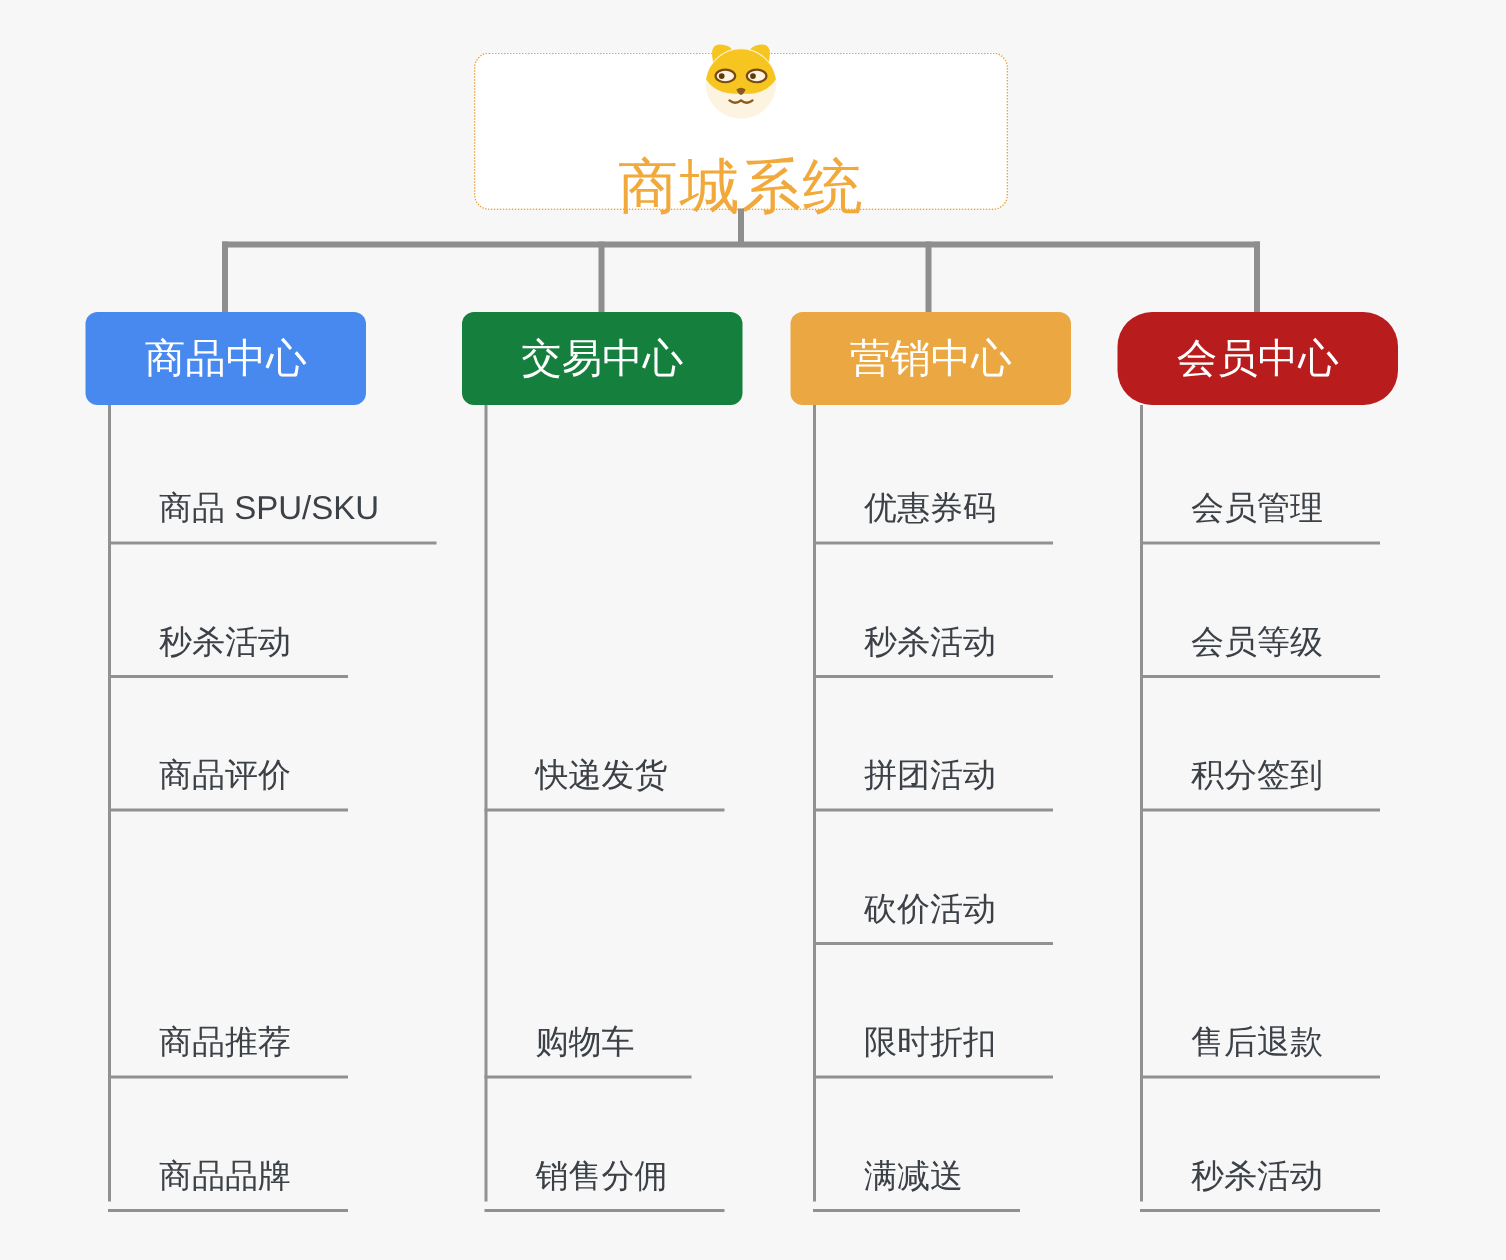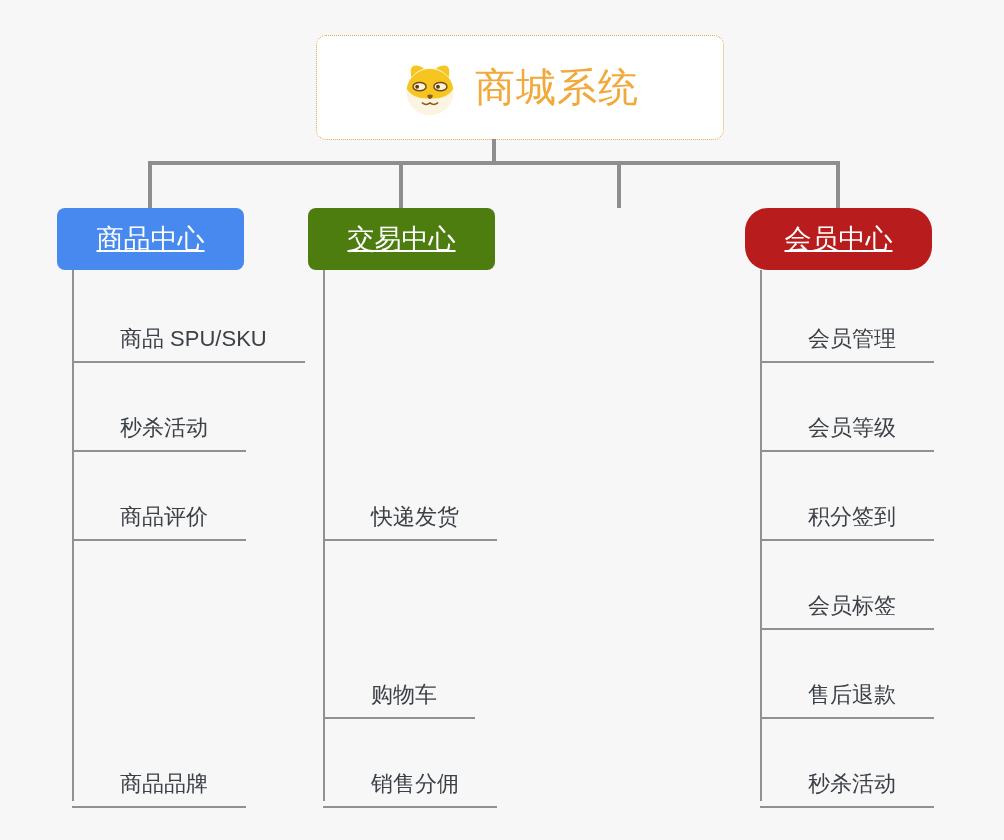--- a/index.html
+++ b/index.html
@@ -10,27 +10,28 @@
   .canvas{
     position:relative;
     width:1004px;height:840px;
     background:#f7f7f7;
     overflow:hidden;
     margin:0 auto;
   }
   
   .root-node{
     position:absolute;left:316px;top:35px;
-    width:408px;height:105px;
+    width:356px;height:105px;
     background:#ffffff;
     border:1px dotted #e8a33d;
     border-radius:10px;
     box-sizing:border-box;
     display:flex;align-items:center;justify-content:center;
     gap:16px;
+    flex-direction:column;
   }
   .root-label{
     font-size:40px;
     color:#f2a93b;
     letter-spacing:1px;
     white-space:nowrap;
   }
   .doge{width:58px;height:58px;flex:0 0 auto;}
   
   .line{position:absolute;background:#8e8e8e;}
@@ -42,32 +43,31 @@
   .branch{position:absolute;top:208px;width:260px;height:600px;}
   .b0{left:57px;} .b1{left:308px;} .b2{left:527px;} .b3{left:745px;}
   .branch-header{
     position:absolute;left:0;top:0;
     width:187px;height:62px;
     border-radius:8px;
     display:flex;align-items:center;justify-content:center;
     color:#ffffff;
     font-size:27px;
     white-space:nowrap;
-    text-decoration:underline;
   }
   .trunk{
     position:absolute;left:15px;top:62px;
     width:2px;height:531px;
     background:#919191;
   }
   .leaf{
     position:absolute;left:15px;
     height:37px;
     display:inline-flex;align-items:flex-end;
-    padding:0 38px 7px 48px;
+    padding:0 38px 7px 34px;
     border-bottom:2px solid #919191;
     box-sizing:content-box;
     white-space:nowrap;
     font-size:22px;
     color:#3c4147;
     cursor:default;
   }
   .leaf-0{top:109px;} .leaf-1{top:198px;} .leaf-2{top:287px;}
   .leaf-3{top:376px;} .leaf-4{top:465px;} .leaf-5{top:554px;}
 </style>
@@ -100,40 +100,52 @@
   <div class="line drop drop-3"></div>
 
   <div class="branch b0">
     <div class="branch-header" style="background-color: rgb(71, 137, 238);">
       <span>商品中心</span>
     </div>
     <div class="trunk"></div>
     <div class="leaf leaf-0">商品 SPU/SKU</div>
     <div class="leaf leaf-1">秒杀活动</div>
     <div class="leaf leaf-2">商品评价</div>
+    <div class="leaf leaf-4">商品推荐</div>
     <div class="leaf leaf-5">商品品牌</div>
   </div>
 
   <div class="branch b1">
-    <div class="branch-header" style="background-color: #4d7c0f;">
+    <div class="branch-header" style="background-color: #15803d;">
       <span>交易中心</span>
     </div>
     <div class="trunk"></div>
     <div class="leaf leaf-2">快递发货</div>
     <div class="leaf leaf-4">购物车</div>
     <div class="leaf leaf-5">销售分佣</div>
   </div>
 
+  <div class="branch b2">
+    <div class="branch-header" style="background-color: rgb(234, 167, 66);">
+      <span>营销中心</span>
+    </div>
+    <div class="trunk"></div>
+    <div class="leaf leaf-0">优惠券码</div>
+    <div class="leaf leaf-1">秒杀活动</div>
+    <div class="leaf leaf-2">拼团活动</div>
+    <div class="leaf leaf-3">砍价活动</div>
+    <div class="leaf leaf-4">限时折扣</div>
+    <div class="leaf leaf-5">满减送</div>
+  </div>
 
   <div class="branch b3">
     <div class="branch-header" style="background-color: #b91c1c; border-radius: 23px;">
       <span>会员中心</span>
     </div>
     <div class="trunk"></div>
     <div class="leaf leaf-0">会员管理</div>
     <div class="leaf leaf-1">会员等级</div>
     <div class="leaf leaf-2">积分签到</div>
-    <div class="leaf leaf-3">会员标签</div>
     <div class="leaf leaf-4">售后退款</div>
     <div class="leaf leaf-5">秒杀活动</div>
   </div>
 
 </div>
 
 </body></html>

